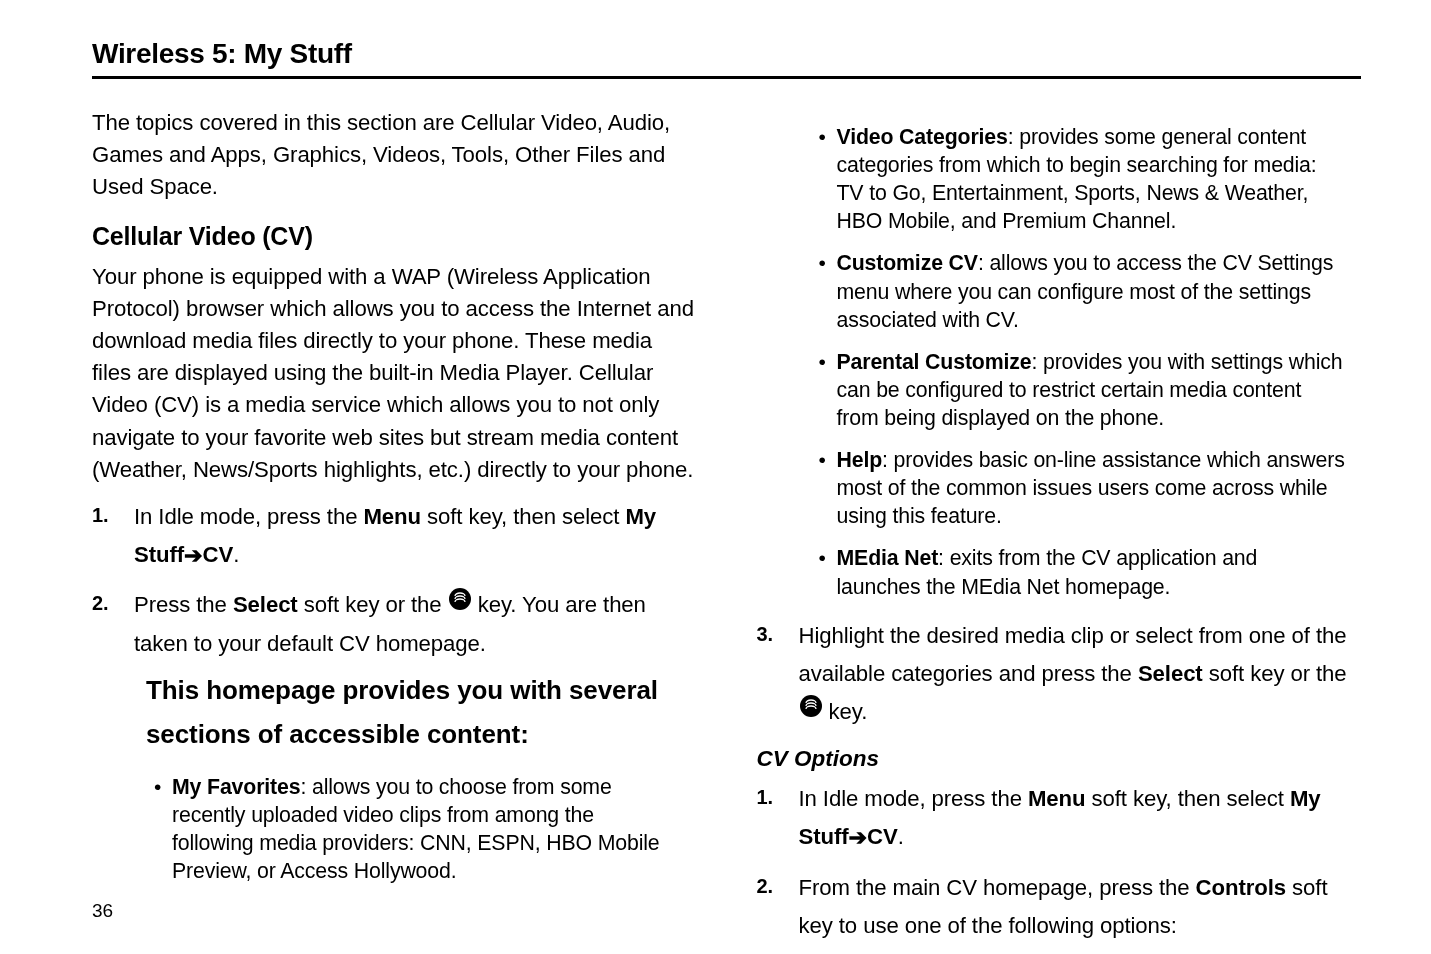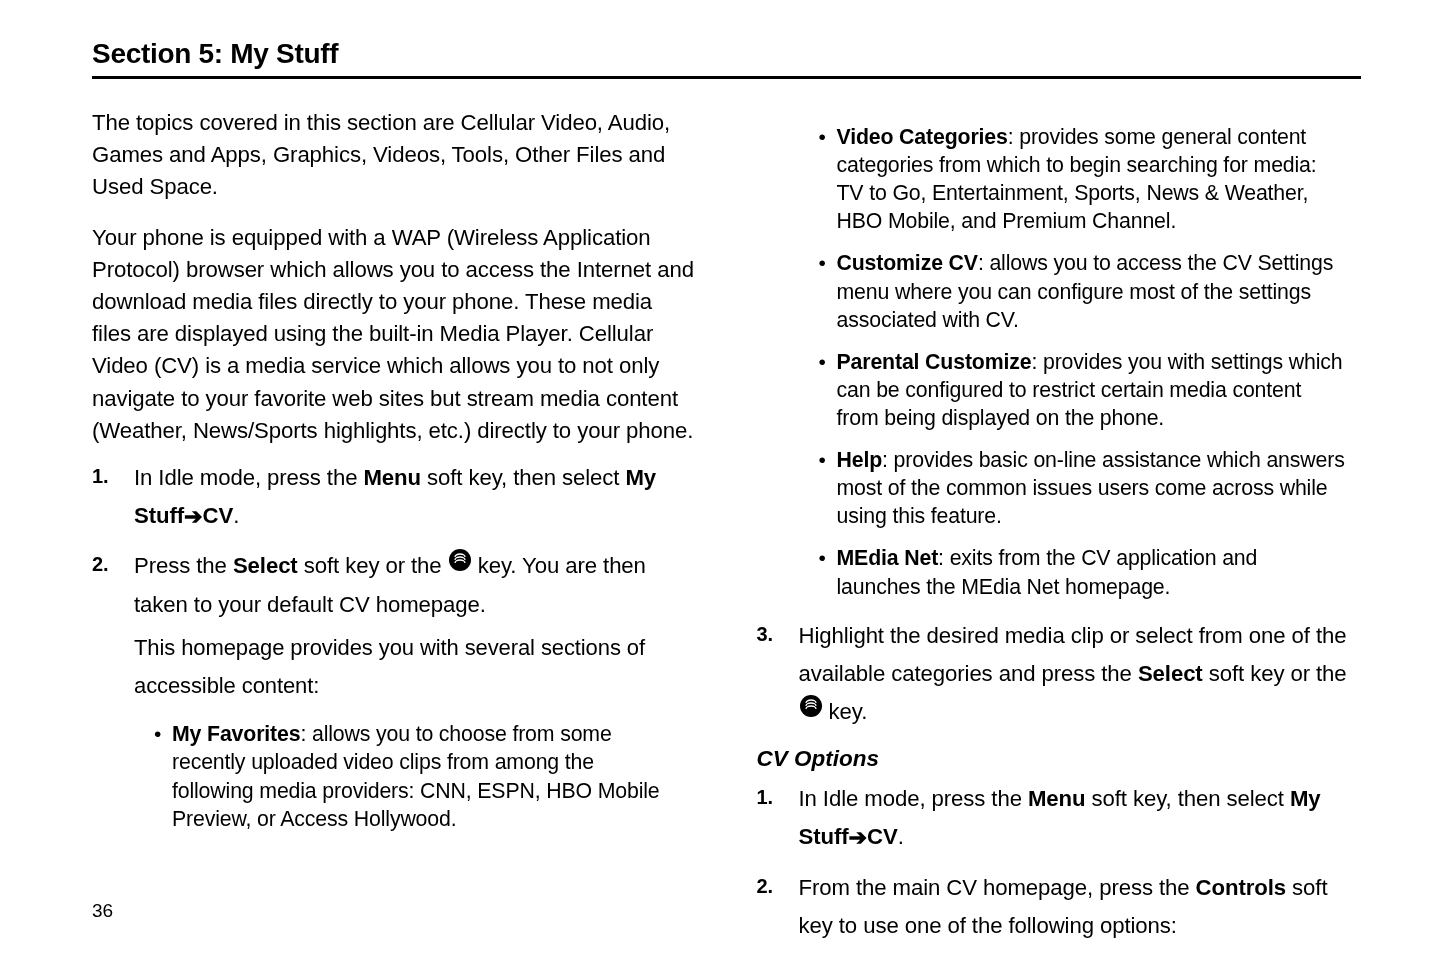--- a/index.html
+++ b/index.html
@@ -73,25 +73,26 @@
     font-stretch: condensed;
   }
   ol.numbered > li > .num {
     position: absolute;
     left: -42px;
     top: 0;
     font-weight: 700;
     font-size: 20px;
   }
   .sub-body {
-    font-size: 22px;
+    font-size: 26px;
     line-height: 1.72;
     letter-spacing: -0.1px;
-    margin: 4px 0 8px 0;
-    font-stretch: condensed;
+    margin: 4px 0 8px 12px;
+    font-stretch: condensed;
+    font-weight: bold;
   }
   ul.bullets {
     list-style: none;
     margin: 16px;
     padding: 0 0 0 22px;
   }
   ul.bullets > li {
     position: relative;
     font-size: 21.3px;
     line-height: 1.32;
@@ -127,29 +128,30 @@
   .indent-block { padding-left: 42px; }
   .right-bullets {
     padding-left: 28px;
   }
 </style>
 </head>
 <body>
 
 <div class="page">
 
-  <h1 class="section-title">Section 5: My Stuff</h1>
+  <h1 class="section-title">Wireless 5: My Stuff</h1>
   <hr class="rule">
 
   <div class="columns">
 
     <div class="col">
 
       <p class="body-text">The topics covered in this section are Cellular Video, Audio, Games and Apps, Graphics, Videos, Tools, Other Files and Used Space.</p>
 
+      <h2 class="heading-2">Cellular Video (CV)</h2>
 
       <p class="body-text" style="margin-bottom:12px;">Your phone is equipped with a WAP (Wireless Application Protocol) browser which allows you to access the Internet and download media files directly to your phone. These media files are displayed using the built-in Media Player. Cellular Video (CV) is a media service which allows you to not only navigate to your favorite web sites but stream media content (Weather, News/Sports highlights, etc.) directly to your phone.</p>
 
       <ol class="numbered">
         <li>
           <span class="num">1.</span>
           <span>In Idle mode, press the </span><span class="b">Menu</span><span> soft key, then select </span><span class="b">My Stuff</span><span class="arrow"> ➔ </span><span class="b">CV</span><span>.</span>
         </li>
         <li>
           <span class="num">2.</span>

